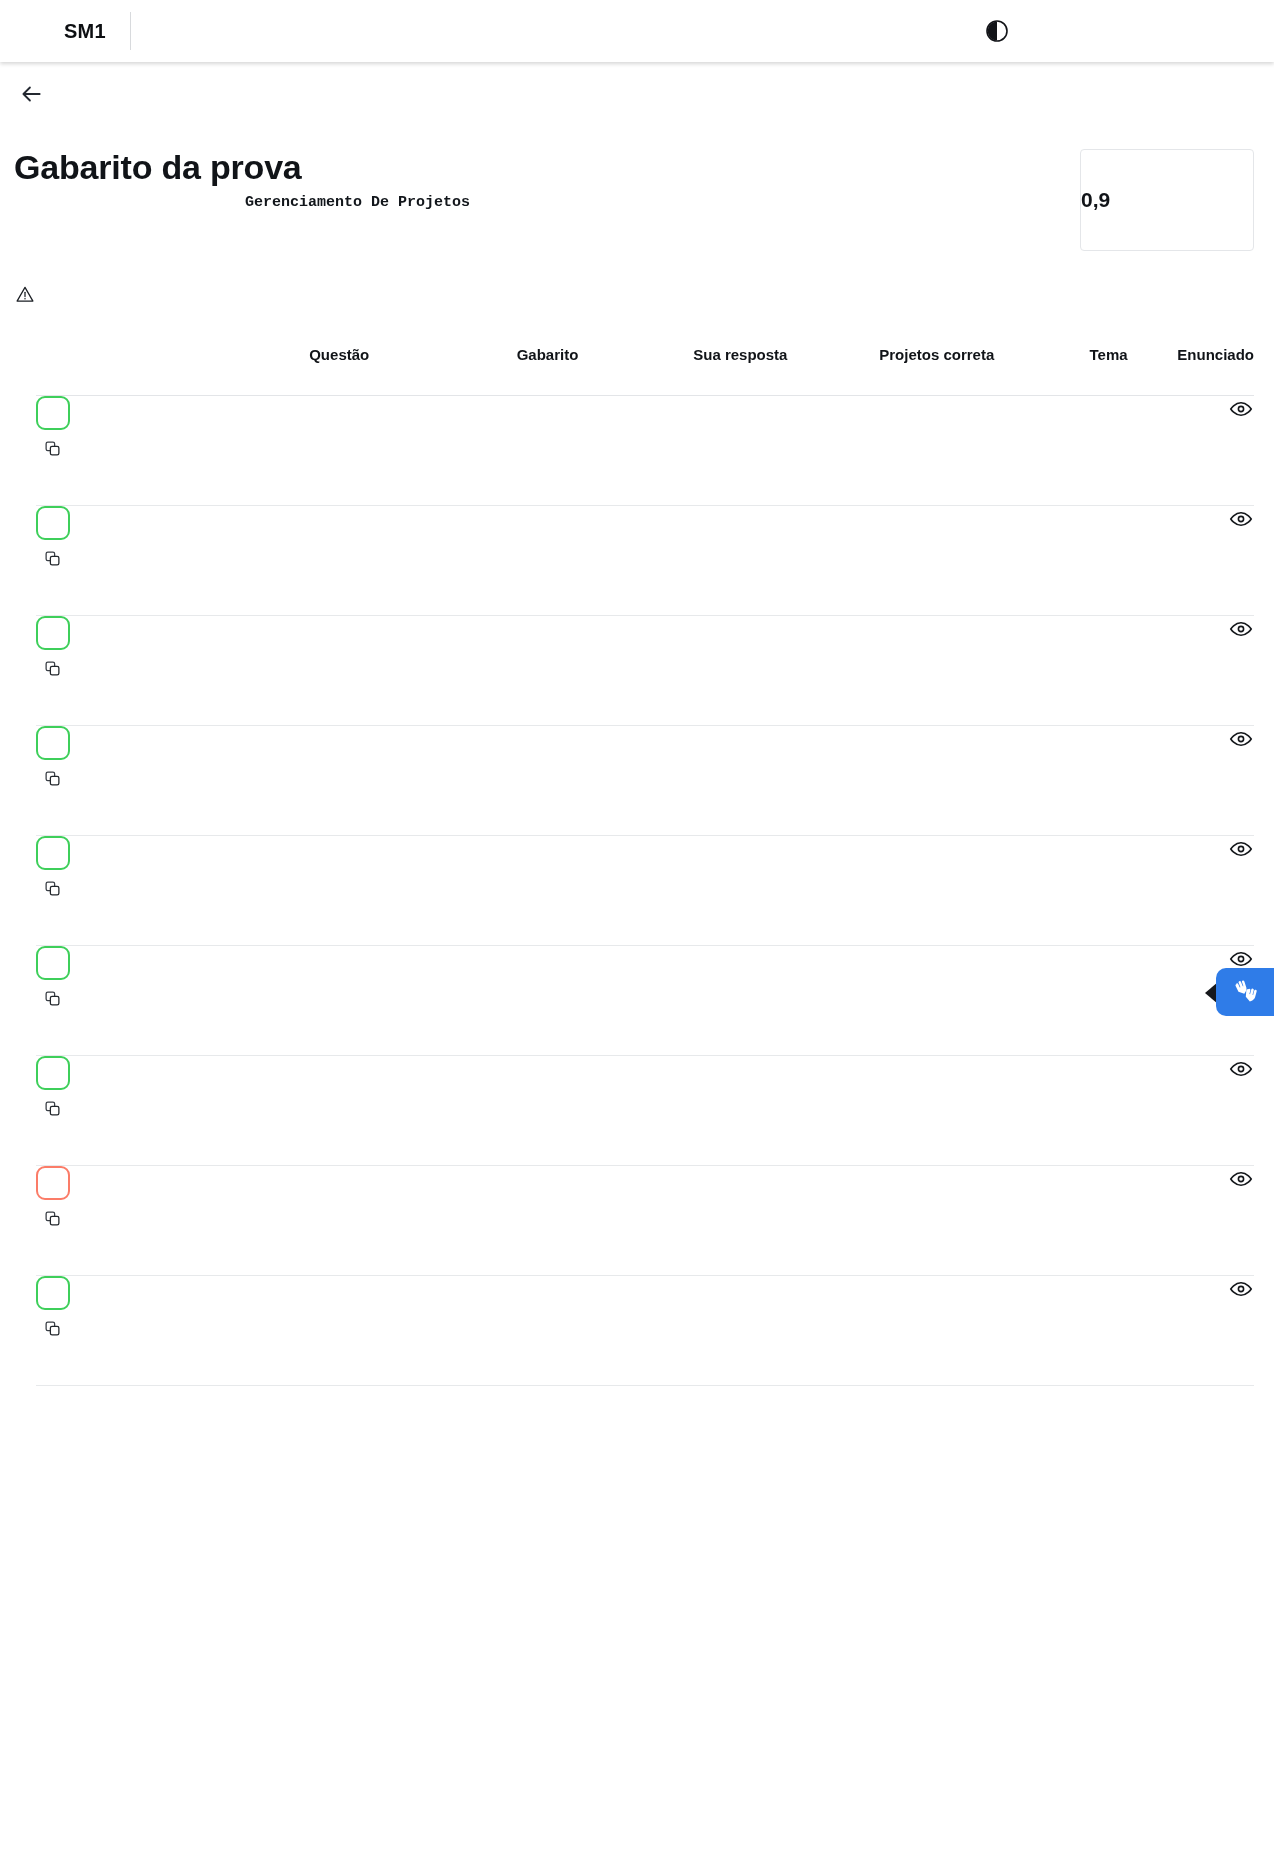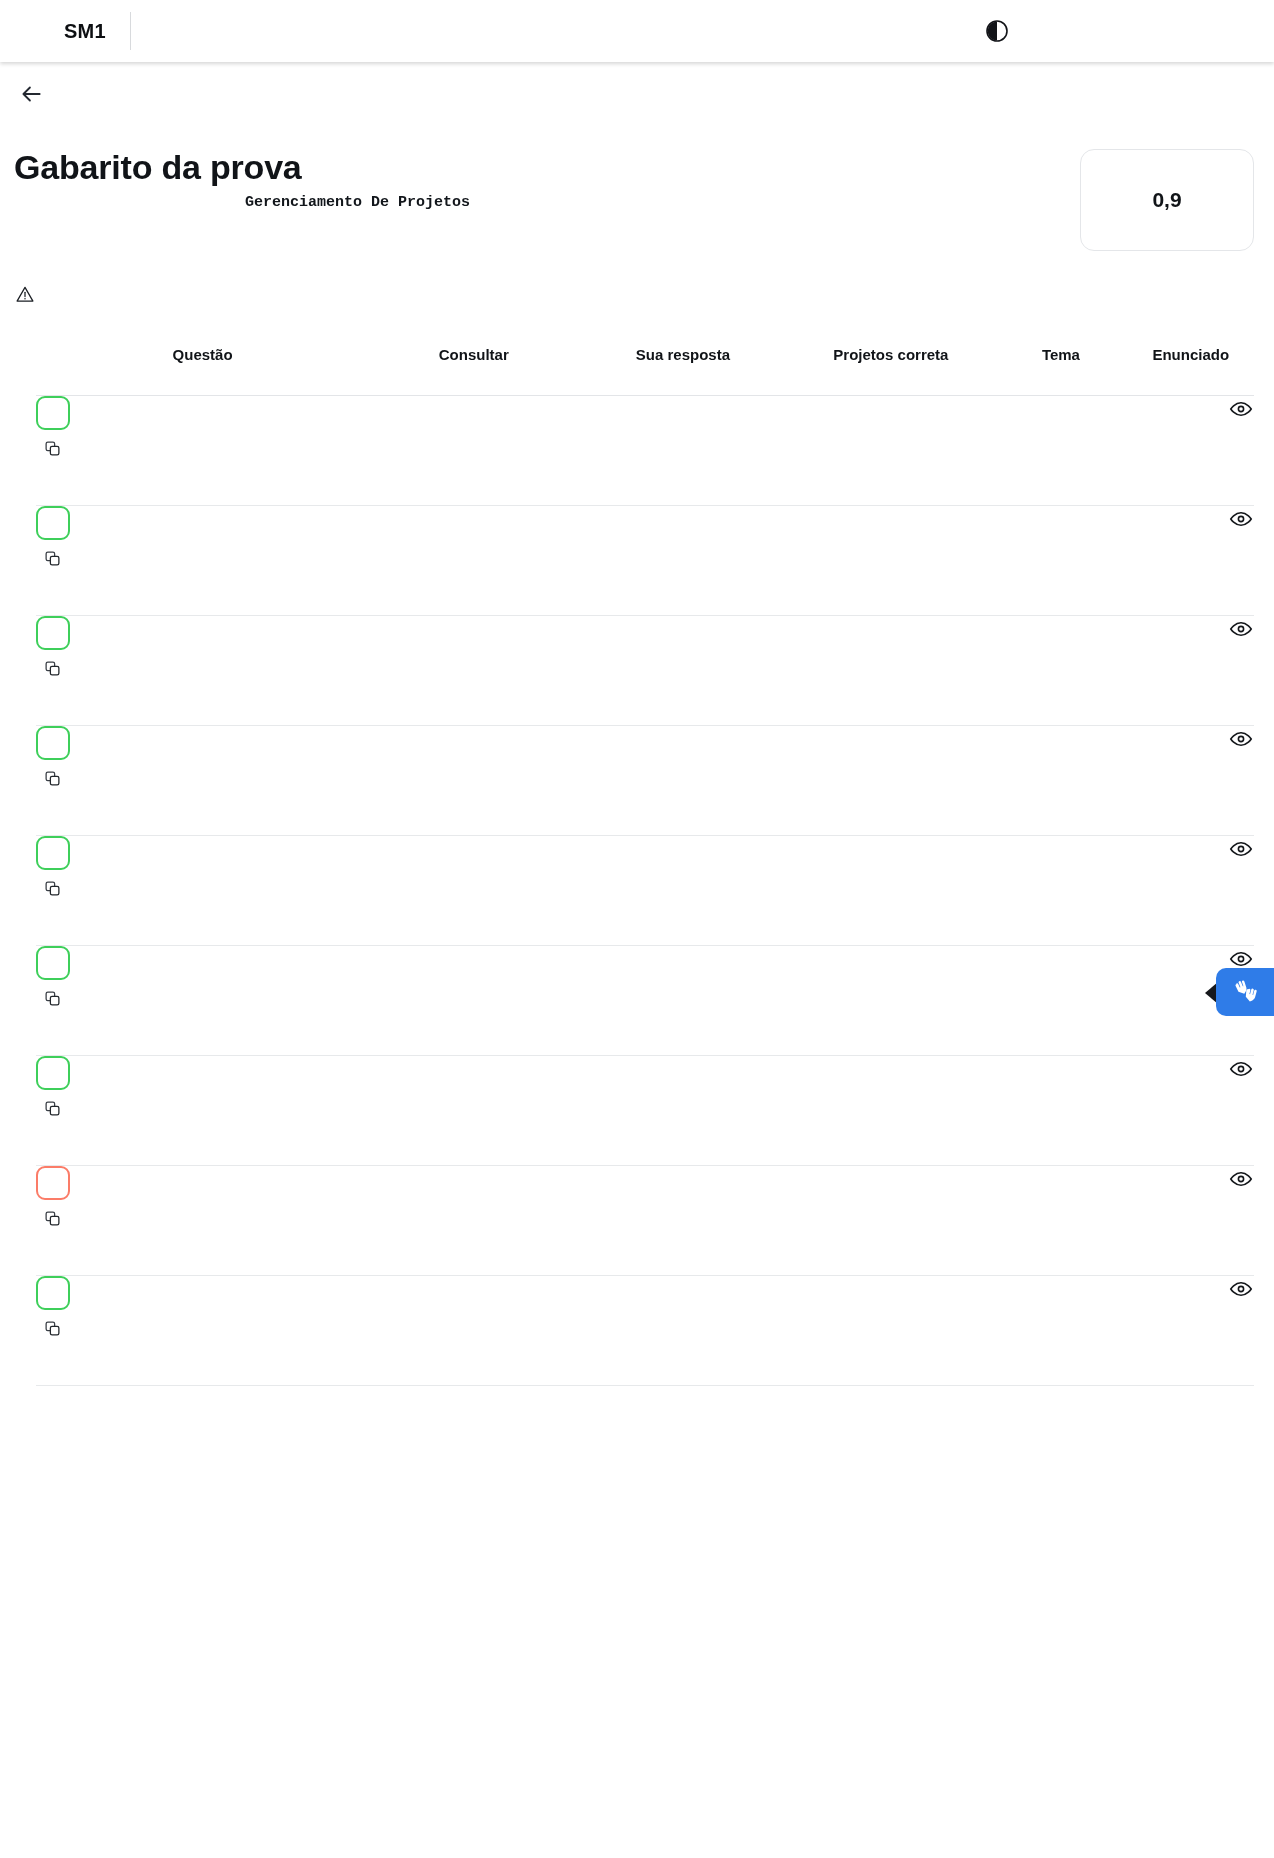--- a/index.html
+++ b/index.html
@@ -86,25 +86,24 @@
     color: #12161b;
     font-family: Liberation Mono, monospace;
   }
   .score-card {
     position: absolute;
     right: 20px;
     top: 1px;
     width: 174px;
     height: 102px;
     border: 1px solid #e4e6e9;
-    border-radius: 14px;
+    border-radius: 4px;
     background: #fff;
     display: flex;
     align-items: center;
-    justify-content: center;
   }
   .score-value {
     font-size: 21px;
     font-weight: 700;
     color: #111418;
   }
 
   .alert-row {
     height: 52px;
     display: flex;
@@ -117,21 +116,21 @@
   .table-wrap {
     margin-top: 26px;
     padding: 0 20px 0 36px;
   }
   table.gabarito {
     width: 100%;
     border-collapse: collapse;
     table-layout: fixed;
   }
   table.gabarito th {
-    text-align: center;
+    text-align: right;
     font-size: 15px;
     font-weight: 700;
     color: #111418;
     padding: 0 0 32px 0;
     white-space: nowrap;
   }
   table.gabarito thead tr { border-bottom: 1px solid #e3e5e8; }
   col.c-questao   { width: 290px; }
   col.c-enunciado { width: 182px; }
   col.c-sua       { width: 182px; }
@@ -251,21 +250,21 @@
         <col class="c-questao">
           <col class="c-enunciado">
           <col class="c-sua">
         <col class="c-correta">
           <col class="c-tema">
           <col class="c-consultar">
       </colgroup>
       <thead>
         <tr>
           <th>Questão</th>
-          <th>Consultar</th>
+          <th>Gabarito</th>
           <th>Sua resposta</th>
           <th>Projetos correta</th>
           <th>Tema</th>
           <th>Enunciado</th>
         </tr>
       </thead>
       <tbody id="table-body">
           <tr>
             <td class="cell-questao">
               <div class="status-badge"></div>

